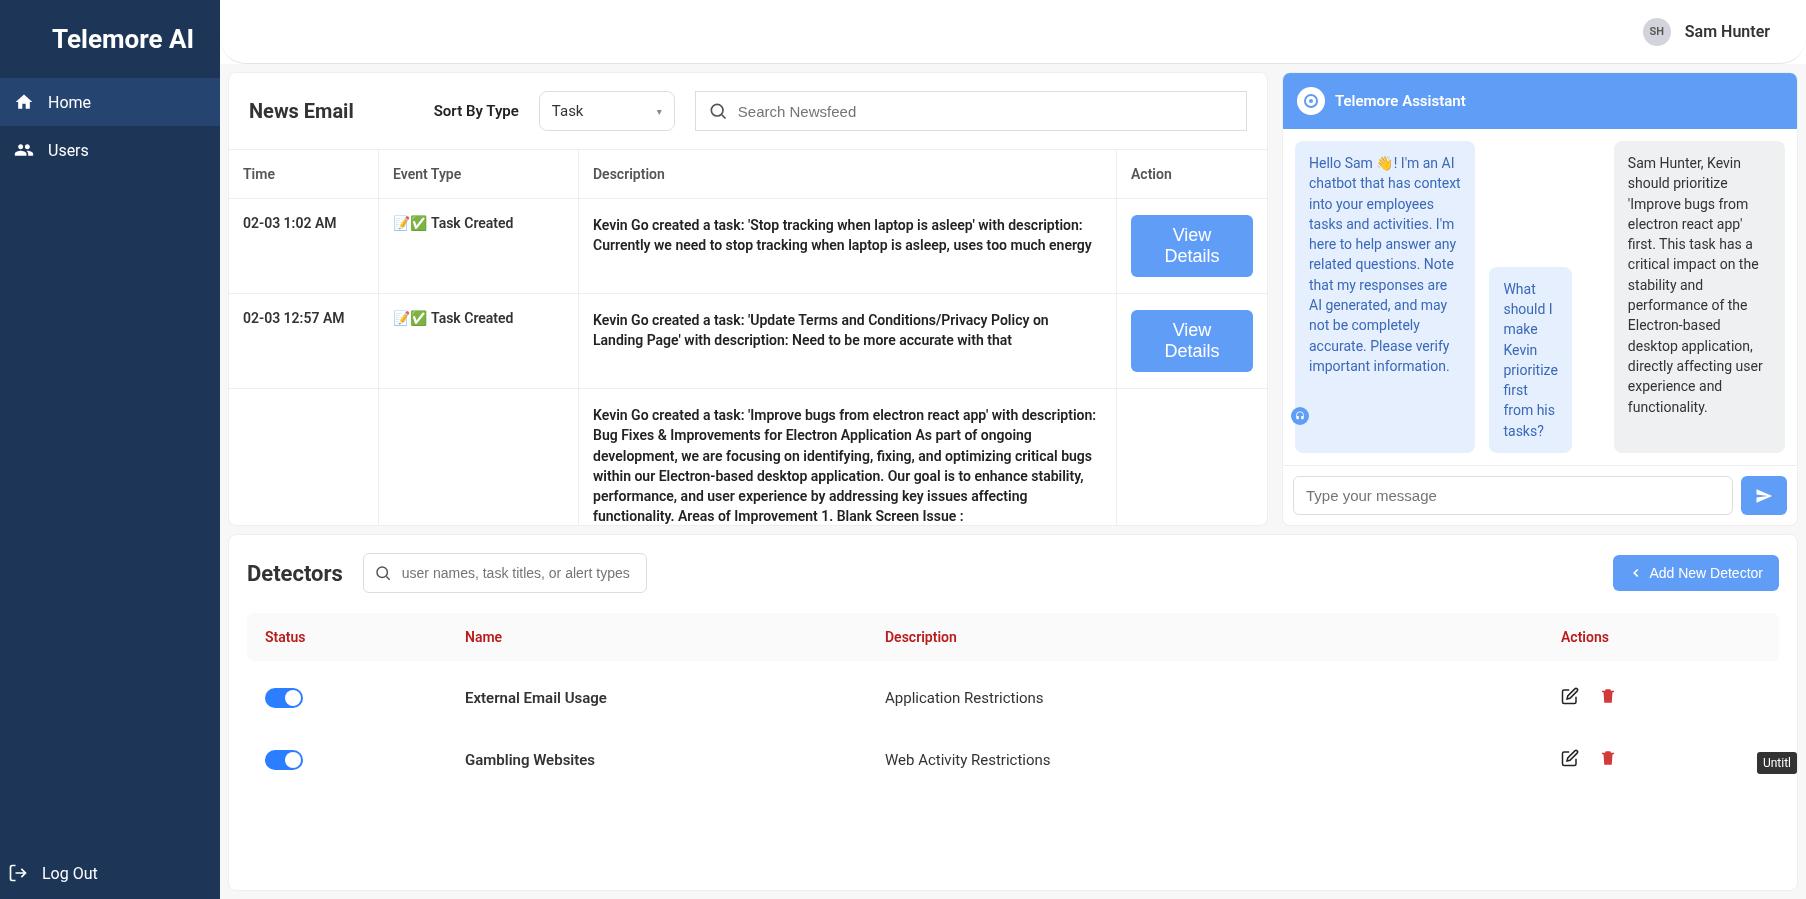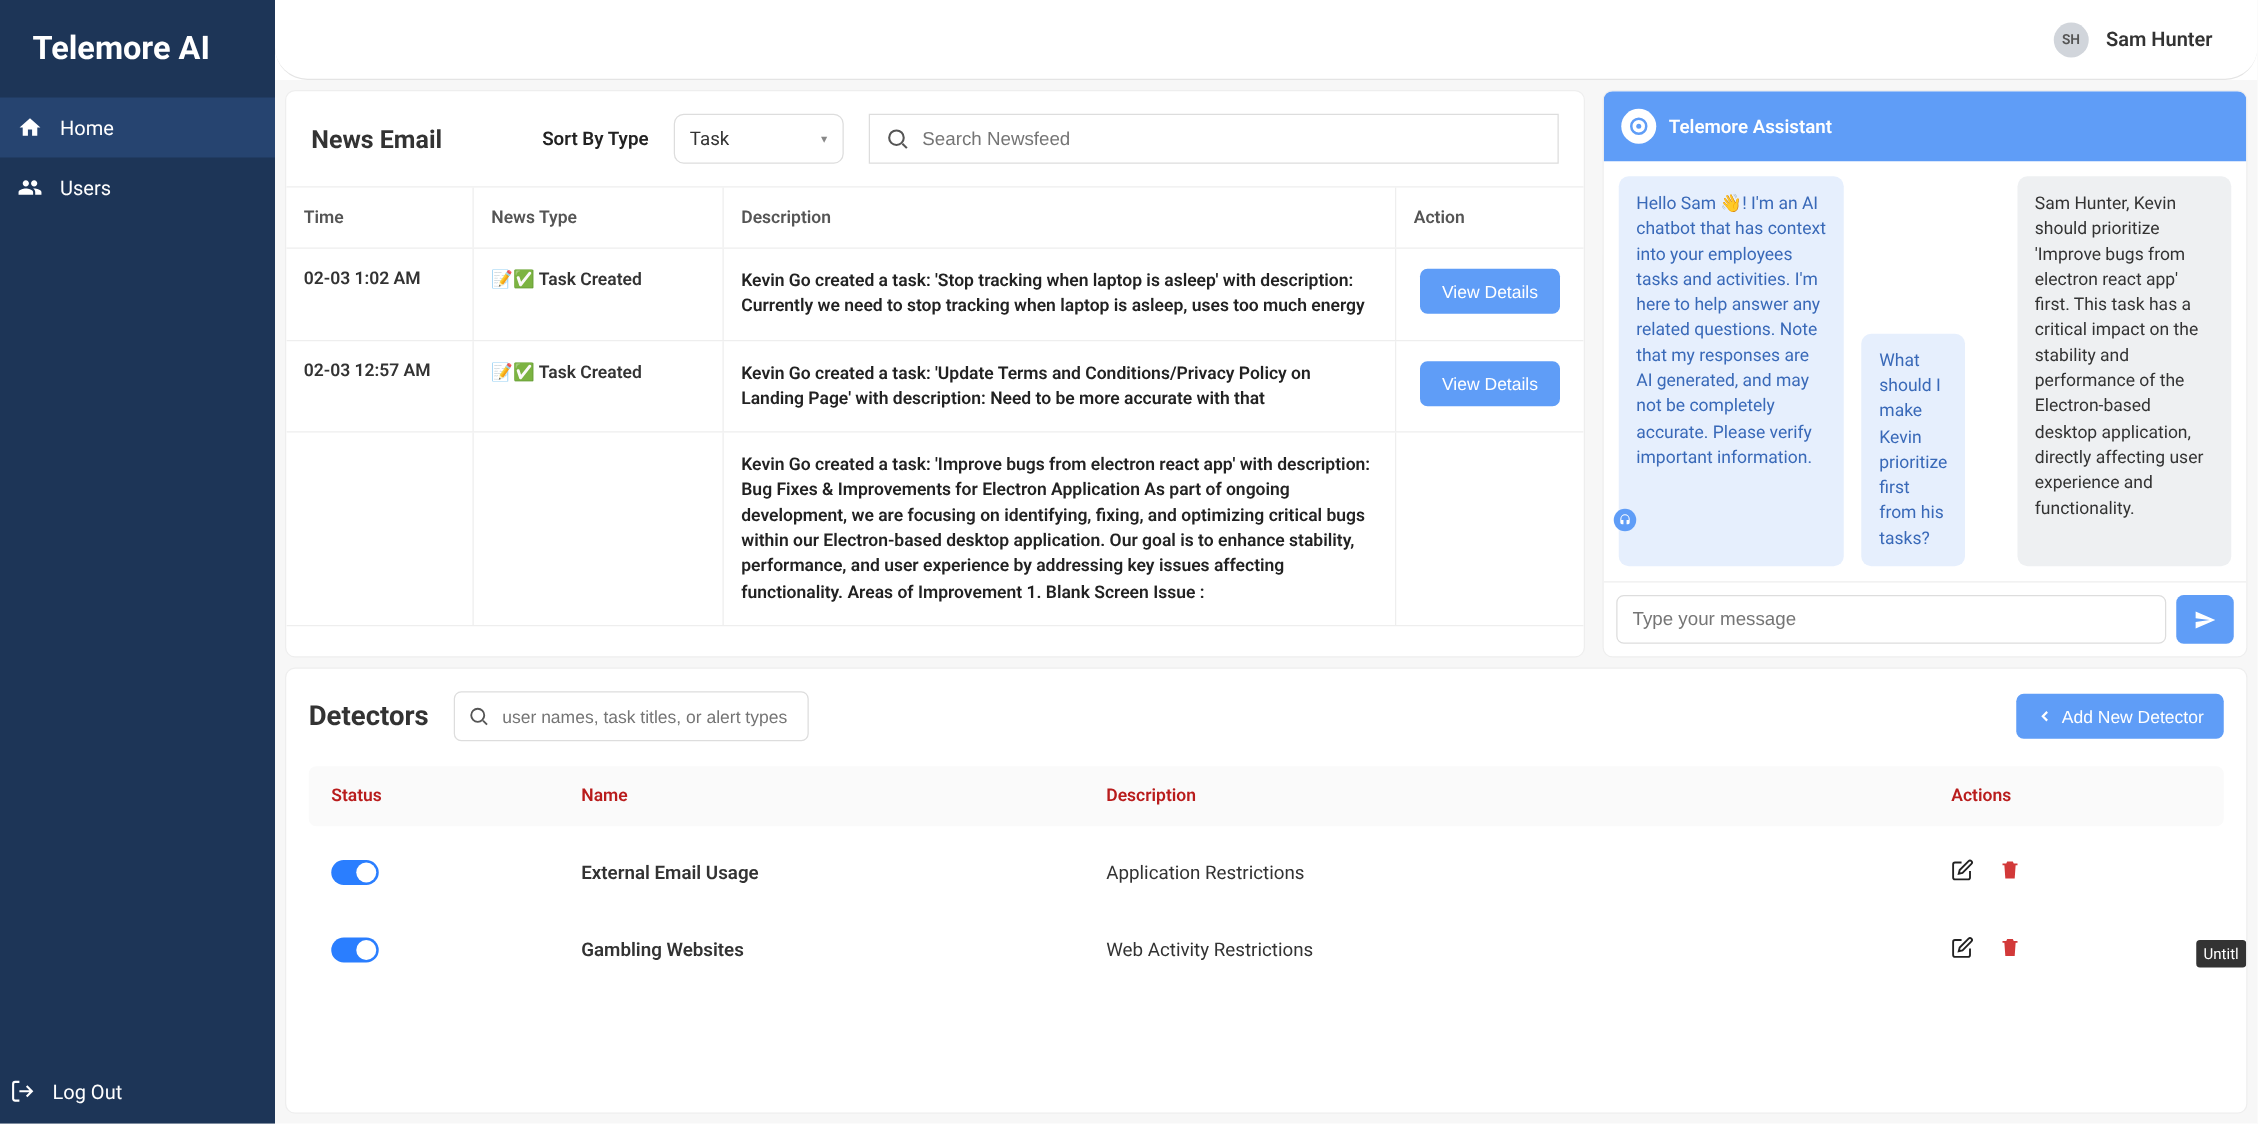--- a/index.html
+++ b/index.html
@@ -12,20 +12,21 @@
   width: 1806px;
   overflow: hidden;
 }
 .sidebar {
   width: 220px;
   background: #1d3557;
   color: #fff;
   display: flex;
   flex-direction: column;
   flex-shrink: 0;
+  text-align: right;
 }
 .logo {
   font-size: 26px;
   font-weight: 700;
   padding: 24px 26px;
 }
 .nav-item {
   display: flex;
   align-items: center;
   gap: 14px;
@@ -152,21 +153,21 @@
 .table-row > div { display: flex; align-items: flex-start; }
 .table-row .desc { line-height: 1.45; font-weight: 600; color: #222; }
 .table-row .time { font-weight: 600; }
 .table-row .event { font-weight: 600; }
 .btn {
   background: #5f9df7;
   color: #fff;
   border: none;
   border-radius: 6px;
   padding: 10px 18px;
-  font-size: 14px;
+  font-size: 18px;
   cursor: pointer;
   font-weight: 500;
 }
 .action-cell { display: flex; align-items: center; justify-content: center; }
 .chat-header {
   background: #5f9df7;
   color: #fff;
   display: flex;
   align-items: center;
   gap: 10px;
@@ -378,21 +379,21 @@
           <div class="search">
             <svg class="search-icon" viewBox="0 0 24 24" fill="none" stroke="currentColor" stroke-width="2">
                 <circle cx="11" cy="11" r="7"></circle>
                 <path d="m21 21-4.3-4.3"></path>
               </svg>
             <input type="text" placeholder="Search Newsfeed" style="">
           </div>
         </div>
         <div class="table-head">
           <div>Time</div>
-          <div>News Type</div>
+          <div>Event Type</div>
           <div>Description</div>
           <div>Action</div>
         </div>
         <div class="table-body">
           <div class="table-row">
             <div class="time">02-03 1:02 AM</div>
             <div class="event">📝✅ Task Created</div>
             <div class="desc">Kevin Go created a task: 'Stop tracking when laptop is asleep' with description: Currently we need to stop tracking when laptop is asleep, uses too much energy</div>
             <div class="action-cell">
               <button class="btn">View Details</button>

